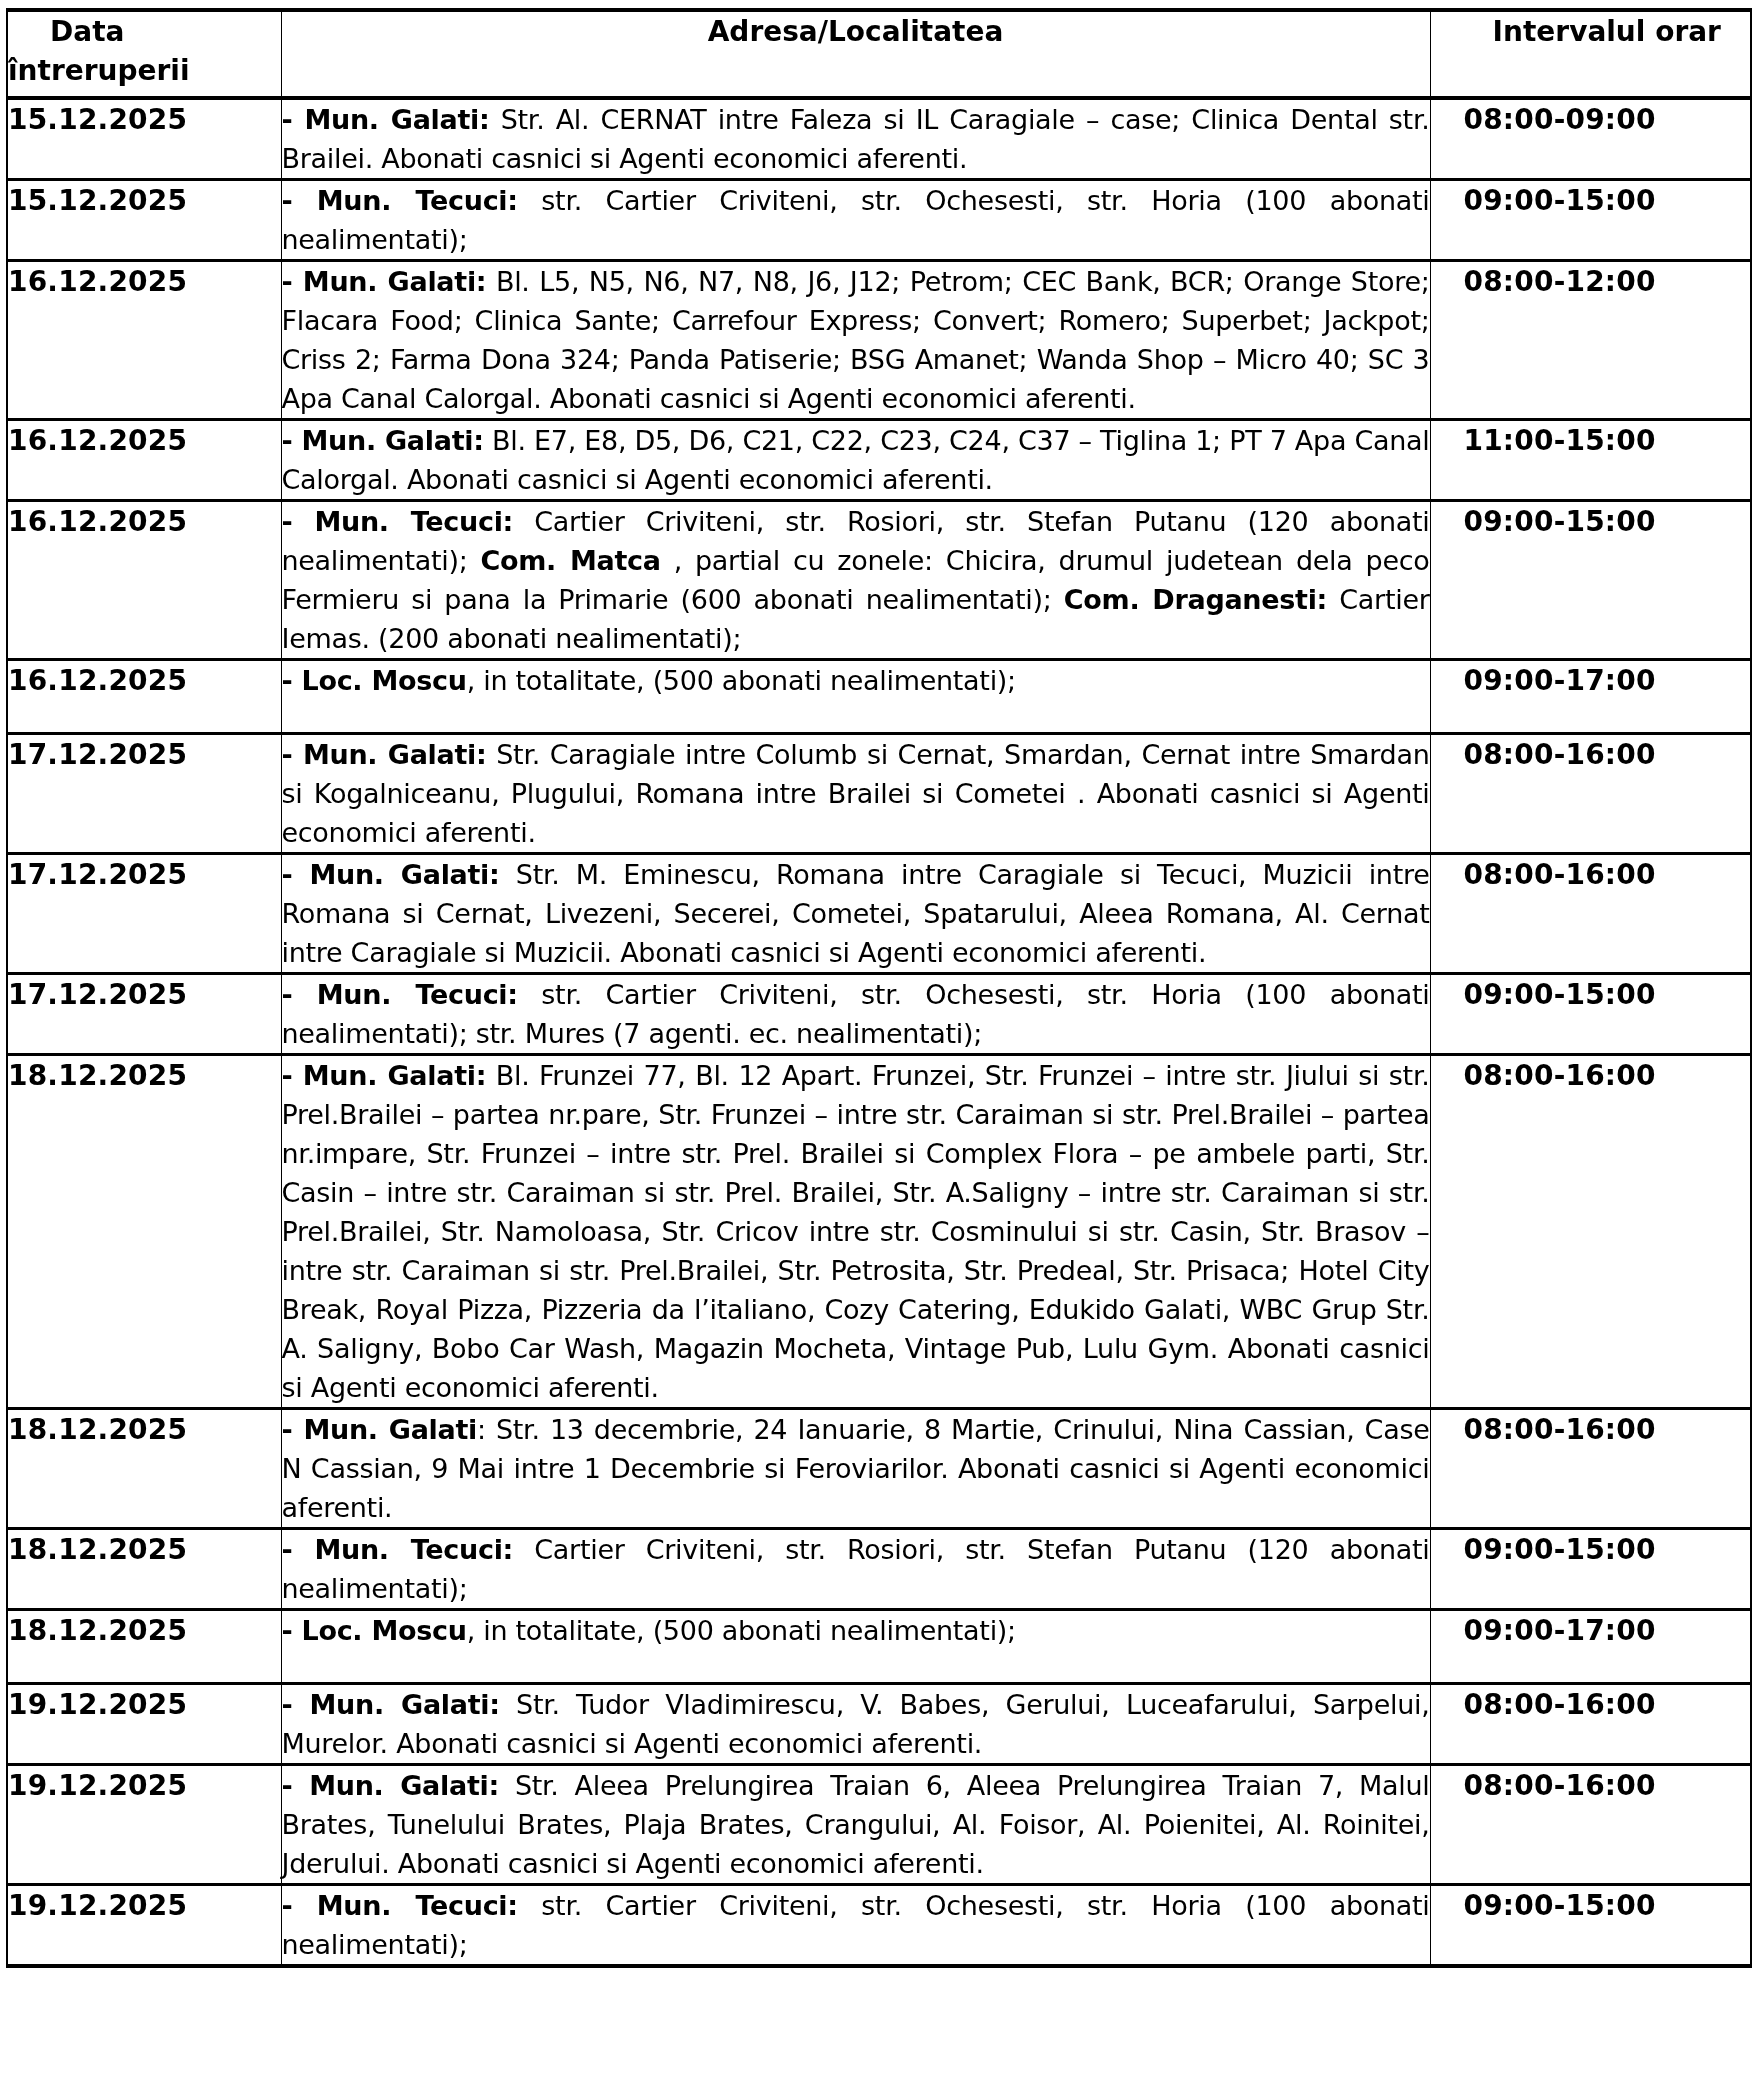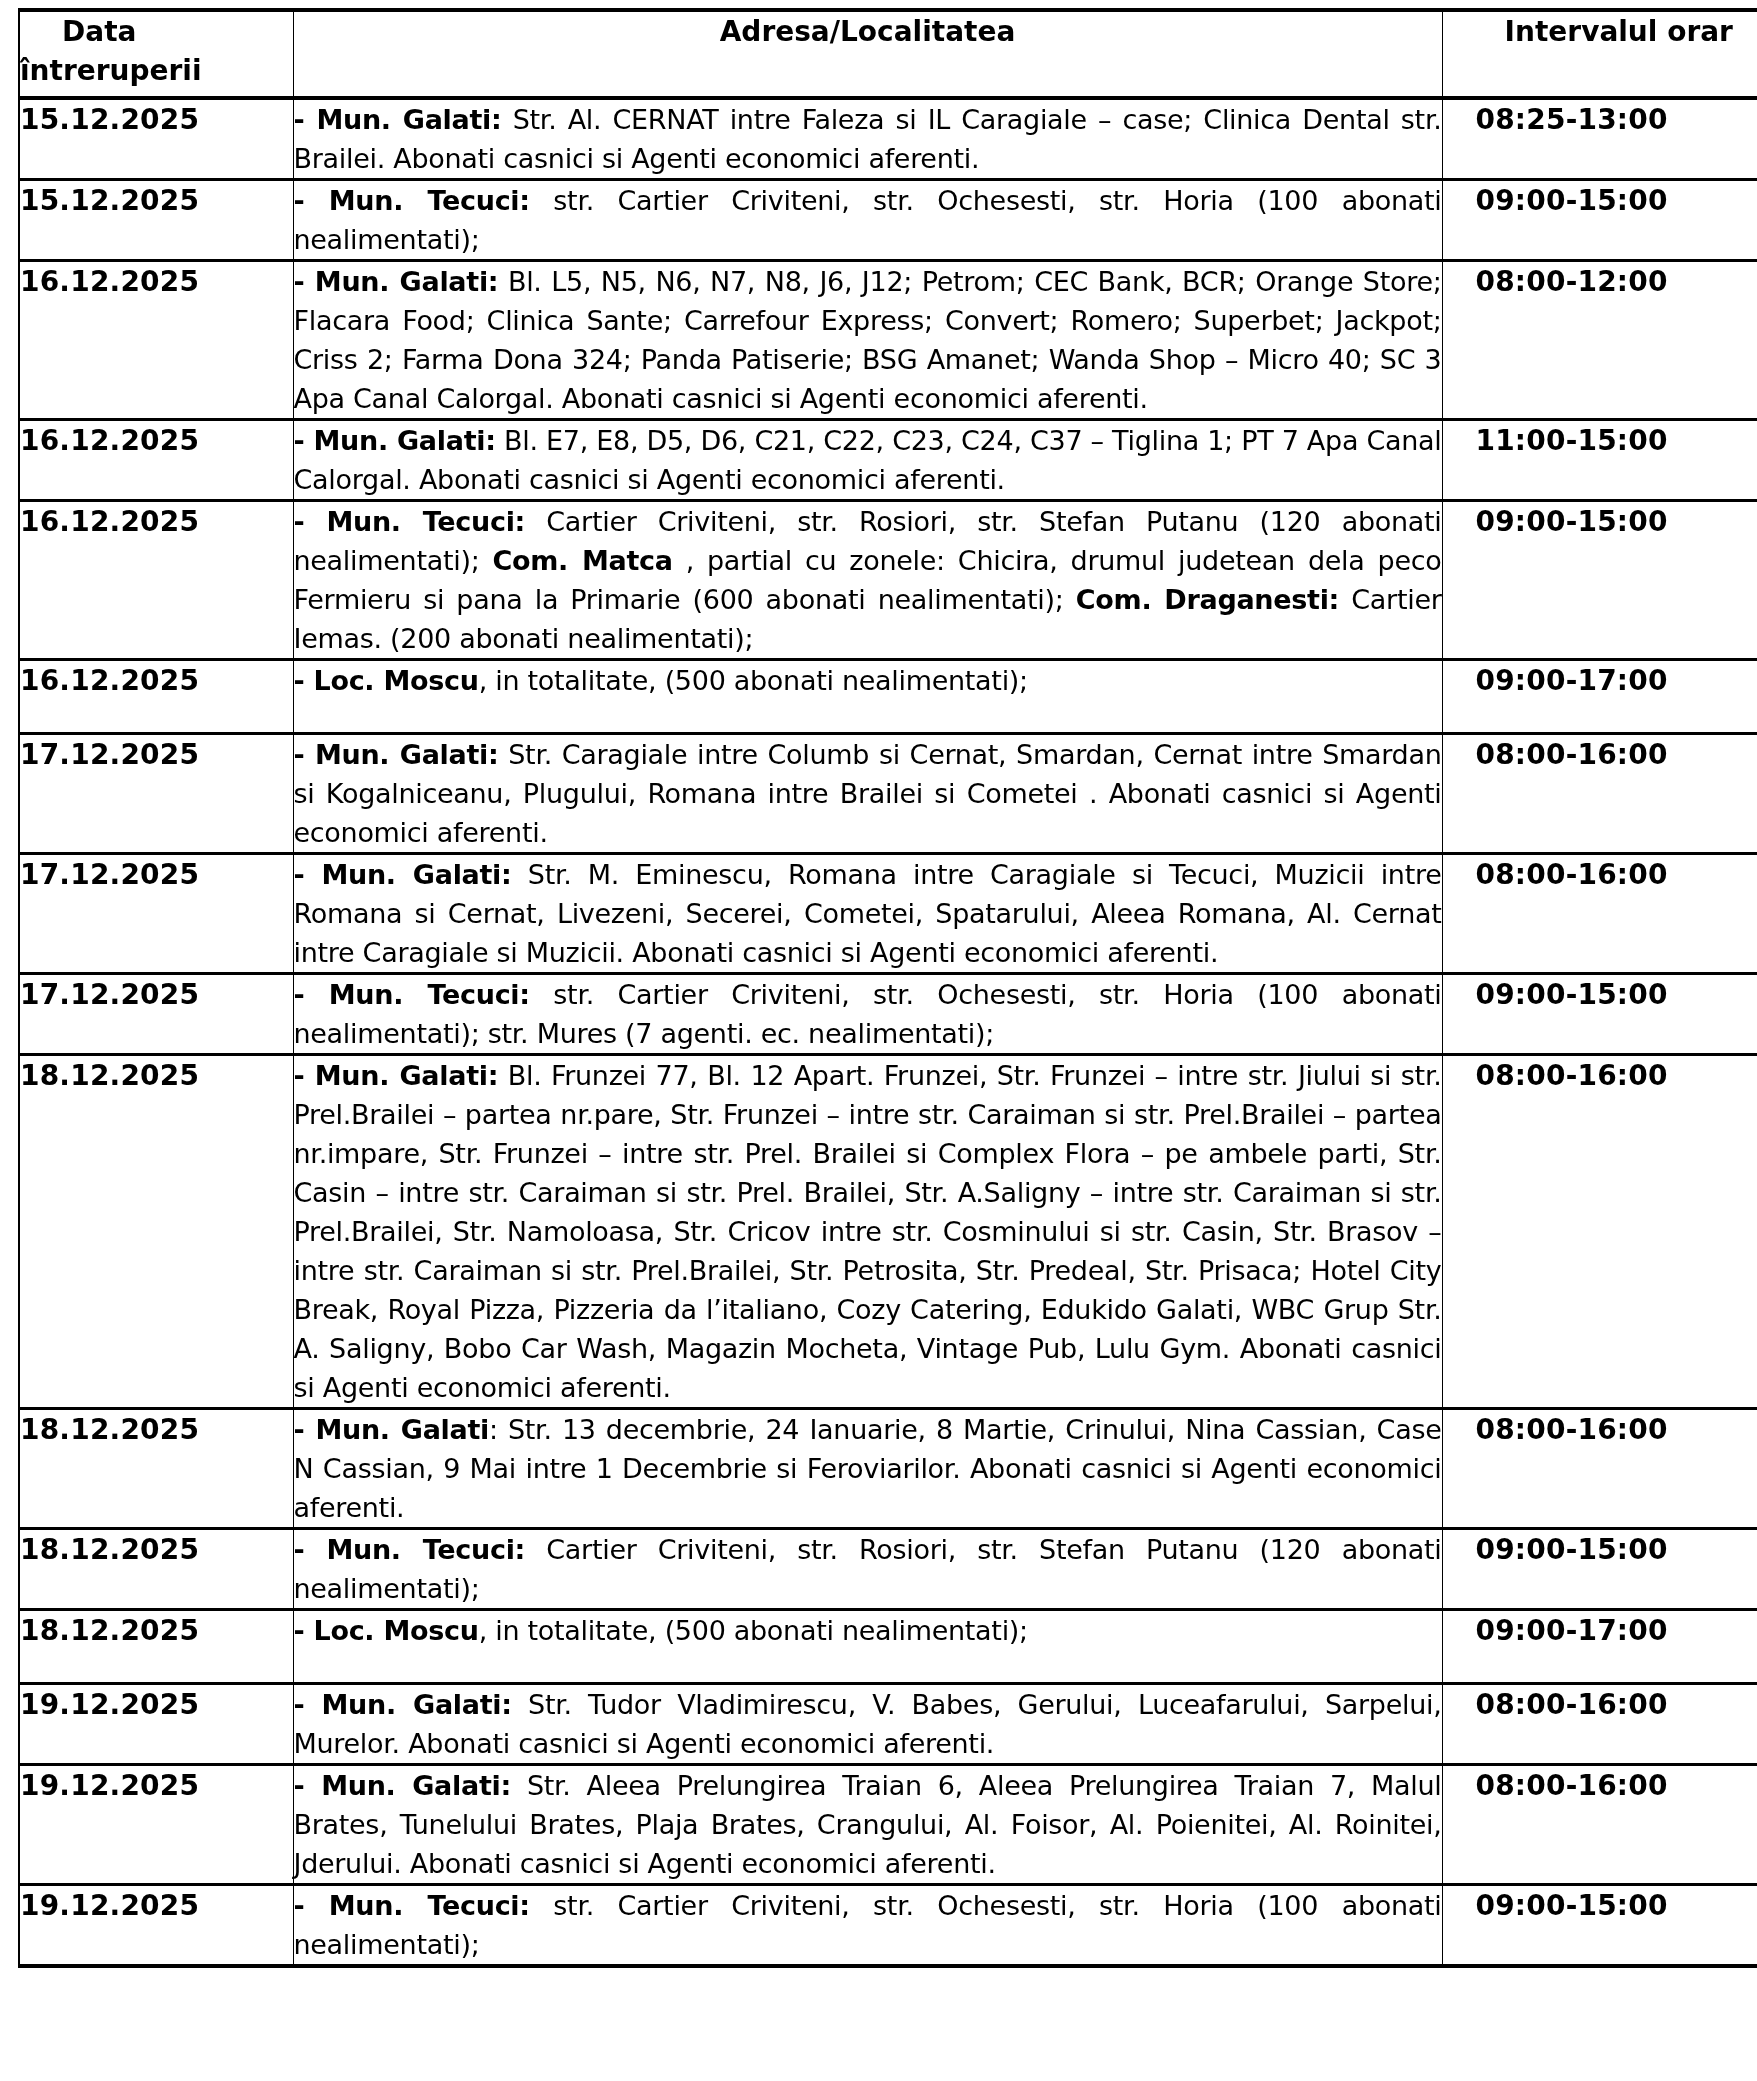--- a/index.html
+++ b/index.html
@@ -1,17 +1,17 @@
 <!DOCTYPE html>
 <html style="font-size:13.5px"><head>
 <meta charset="utf-8">
 <style>
   html, body { margin: 0; padding: 0; background: #ffffff; }
   body { width: 1757px; height: 2081px; position: relative; overflow: hidden; }
-  .page { position: absolute; left: 18px; top: 8.4px; width: 1543px; }
+  .page { position: absolute; left: 6px; top: 8.4px; width: 1543px; }
   table.schedule {
     border-collapse: collapse;
     width: 1745px;
     table-layout: fixed;
     font-family: "DejaVu Sans", sans-serif;
     color: #000;
   }
   table.schedule col.c1 { width: 274px; }
   table.schedule col.c2 { width: 1149px; }
   table.schedule col.c3 { width: 321px; }
@@ -71,21 +71,21 @@
           <span>întreruperii</span>
         </th>
         <th>Adresa/Localitatea</th>
         <th>Intervalul orar</th>
       </tr>
     </thead>
     <tbody id="rows">
         <tr>
     <td class="date">15.12.2025</td>
     <td class="addr"><b>- Mun. Galati:</b><span> Str. Al. CERNAT intre Faleza si IL Caragiale – case; Clinica Dental str. Brailei. Abonati casnici si Agenti economici aferenti.</span></td>
-    <td class="time">08:25-13:00</td>
+    <td class="time">08:00-09:00</td>
   </tr>
         <tr>
     <td class="date">15.12.2025</td>
     <td class="addr"><b>- Mun. Tecuci:</b><span>  str. Cartier Criviteni,  str. Ochesesti, str. Horia (100  abonati nealimentati);</span></td>
     <td class="time">09:00-15:00</td>
   </tr>
         <tr>
     <td class="date">16.12.2025</td>
     <td class="addr"><b>- Mun. Galati:</b><span> Bl. L5, N5, N6, N7, N8, J6, J12; Petrom; CEC Bank, BCR; Orange Store; Flacara Food; Clinica Sante; Carrefour Express; Convert; Romero; Superbet; Jackpot; Criss 2; Farma Dona 324; Panda Patiserie; BSG Amanet; Wanda Shop – Micro 40; SC 3 Apa Canal Calorgal. Abonati casnici si Agenti economici aferenti.</span></td>
     <td class="time">08:00-12:00</td>

